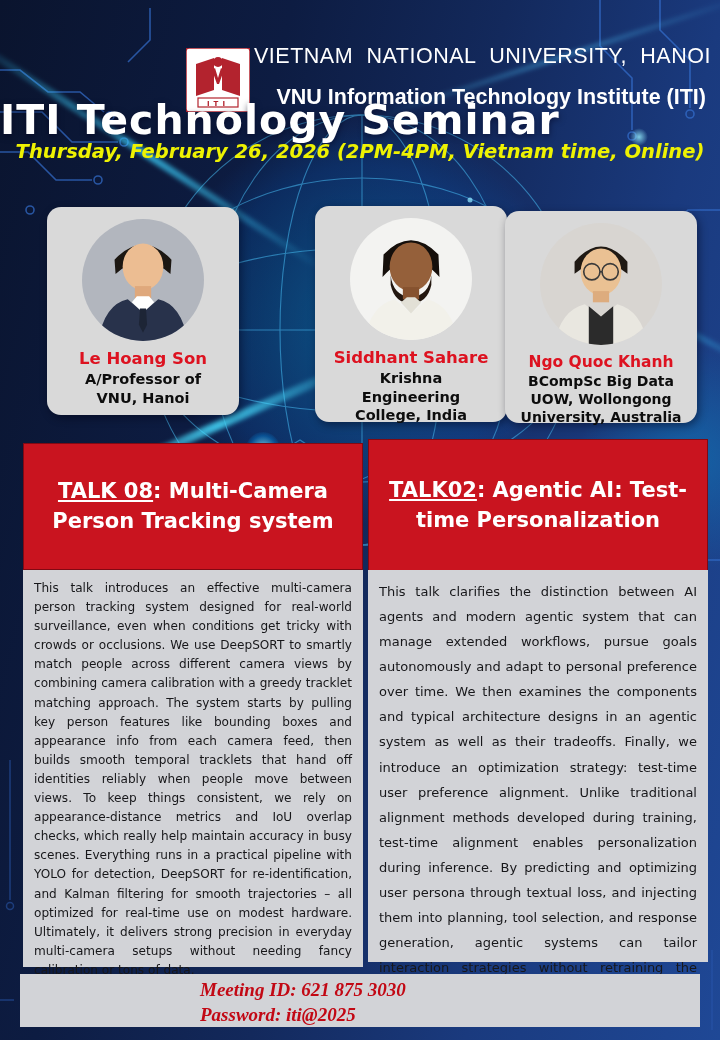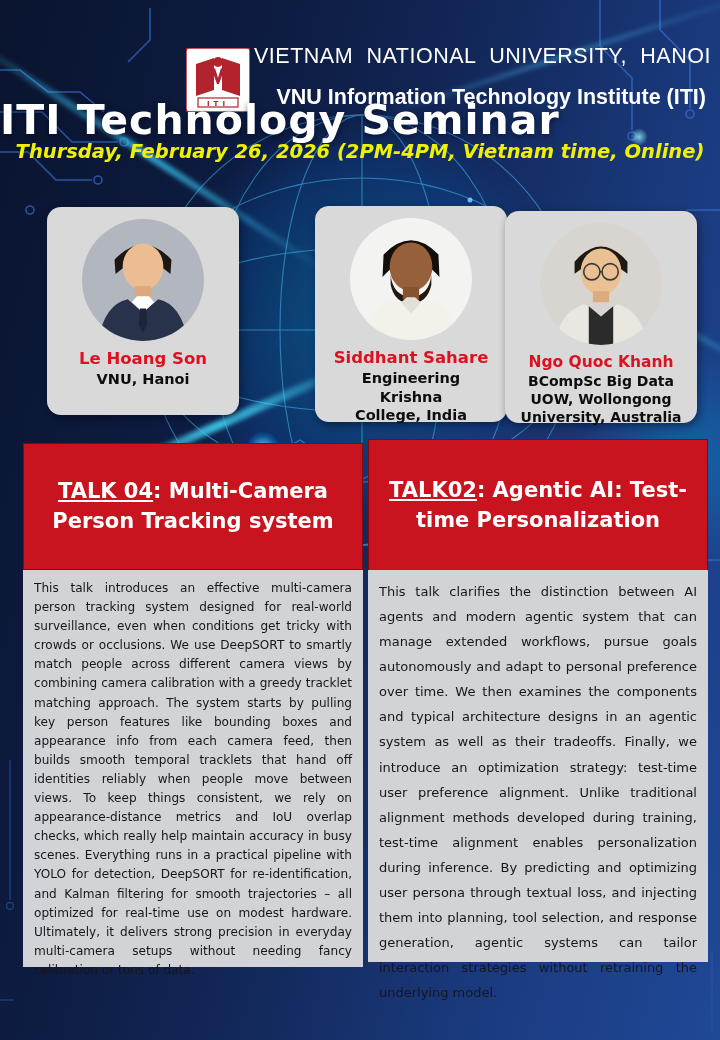--- a/index.html
+++ b/index.html
@@ -158,40 +158,41 @@
         <path d="M32,40 Q60,10 88,40 L87,54 Q60,30 33,54 Z" fill="#1c1712"></path>
         <ellipse cx="60" cy="47" rx="20" ry="23" fill="#ecbd92"></ellipse>
         <rect x="52" y="66" width="16" height="12" fill="#dfa87c"></rect>
         <path d="M16,120 Q22,84 45,79 L60,92 L75,79 Q98,84 104,120 Z" fill="#28324b"></path>
         <path d="M49,82 L60,92 L71,82 L66,76 H54 Z" fill="#ffffff"></path>
         <path d="M57,88 H63 L64,104 L60,112 L56,104 Z" fill="#1d2536"></path>
       </svg>
     </div>
     <div class="spk-name">Le Hoang Son</div>
     <div class="spk-aff">
+      <div>A/Professor of</div>
       <div>VNU, Hanoi</div>
     </div>
   </div>
 
   <div class="card card2">
     <div class="photo">
       <svg width="122" height="122" viewBox="0 0 120 120">
         <rect width="120" height="120" fill="#f3f3f1"></rect>
         <path d="M33,36 Q60,8 87,36 L88,58 Q60,26 32,58 Z" fill="#150f0b"></path>
         <ellipse cx="60" cy="48" rx="21" ry="24" fill="#95603a"></ellipse>
         <path d="M40,56 Q42,76 60,78 Q78,76 80,56 L80,66 Q76,84 60,84 Q44,84 40,66 Z" fill="#231710"></path>
         <rect x="52" y="68" width="16" height="12" fill="#86522f"></rect>
         <path d="M14,120 Q20,86 44,80 L60,94 L76,80 Q100,86 106,120 Z" fill="#f2f1ea"></path>
         <path d="M50,83 L60,94 L70,83 L64,78 H56 Z" fill="#e2e0d6"></path>
       </svg>
     </div>
     <div class="spk-name">Siddhant Sahare</div>
     <div class="spk-aff">
+      <div>Krishna</div>
       <div>Engineering</div>
-      <div>Krishna</div>
       <div>College, India</div>
     </div>
   </div>
 
   <div class="card card3">
     <div class="photo">
       <svg width="122" height="122" viewBox="0 0 120 120">
         <rect width="120" height="120" fill="#d8d5d1"></rect>
         <path d="M34,38 Q60,8 86,38 L86,50 Q60,28 34,50 Z" fill="#1f1913"></path>
         <ellipse cx="60" cy="48" rx="20" ry="23" fill="#eac193"></ellipse>
@@ -205,23 +206,27 @@
     </div>
     <div class="spk-name">Ngo Quoc Khanh</div>
     <div class="spk-aff">
       <div>BCompSc Big Data</div>
       <div>UOW, Wollongong</div>
       <div>University, Australia</div>
     </div>
   </div>
 
   <div class="talk-hdr th1">
-    <div><span class="u">TALK 04</span><span>: Multi-Camera Person Tracking system</span></div>
+    <div><span class="u">TALK 08</span><span>: Multi-Camera Person Tracking system</span></div>
   </div>
   <div class="talk-body tb1">This talk introduces an effective multi-camera person tracking system designed for real-world surveillance, even when conditions get tricky with crowds or occlusions. We use DeepSORT to smartly match people across different camera views by combining camera calibration with a greedy tracklet matching approach. The system starts by pulling key person features like bounding boxes and appearance info from each camera feed, then builds smooth temporal tracklets that hand off identities reliably when people move between views. To keep things consistent, we rely on appearance-distance metrics and IoU overlap checks, which really help maintain accuracy in busy scenes. Everything runs in a practical pipeline with YOLO for detection, DeepSORT for re-identification, and Kalman filtering for smooth trajectories – all optimized for real-time use on modest hardware. Ultimately, it delivers strong precision in everyday multi-camera setups without needing fancy calibration or tons of data.</div>
 
   <div class="talk-hdr th2">
     <div><span class="u">TALK02</span><span>: Agentic AI: Test-time Personalization</span></div>
   </div>
   <div class="talk-body tb2">This talk clarifies the distinction between AI agents and modern agentic system that can manage extended workflows, pursue goals autonomously and adapt to personal preference over time. We then examines the components and typical architecture designs in an agentic system as well as their tradeoffs. Finally, we introduce an optimization strategy: test-time user preference alignment. Unlike traditional alignment methods developed during training, test-time alignment enables personalization during inference. By predicting and optimizing user persona through textual loss, and injecting them into planning, tool selection, and response generation, agentic systems can tailor interaction strategies without retraining the underlying model.</div>
 
+  <div class="footer">
+    <div>Meeting ID: 621 875 3030</div>
+    <div>Password: iti@2025</div>
+  </div>
 
 </div>
 
 </body></html>

